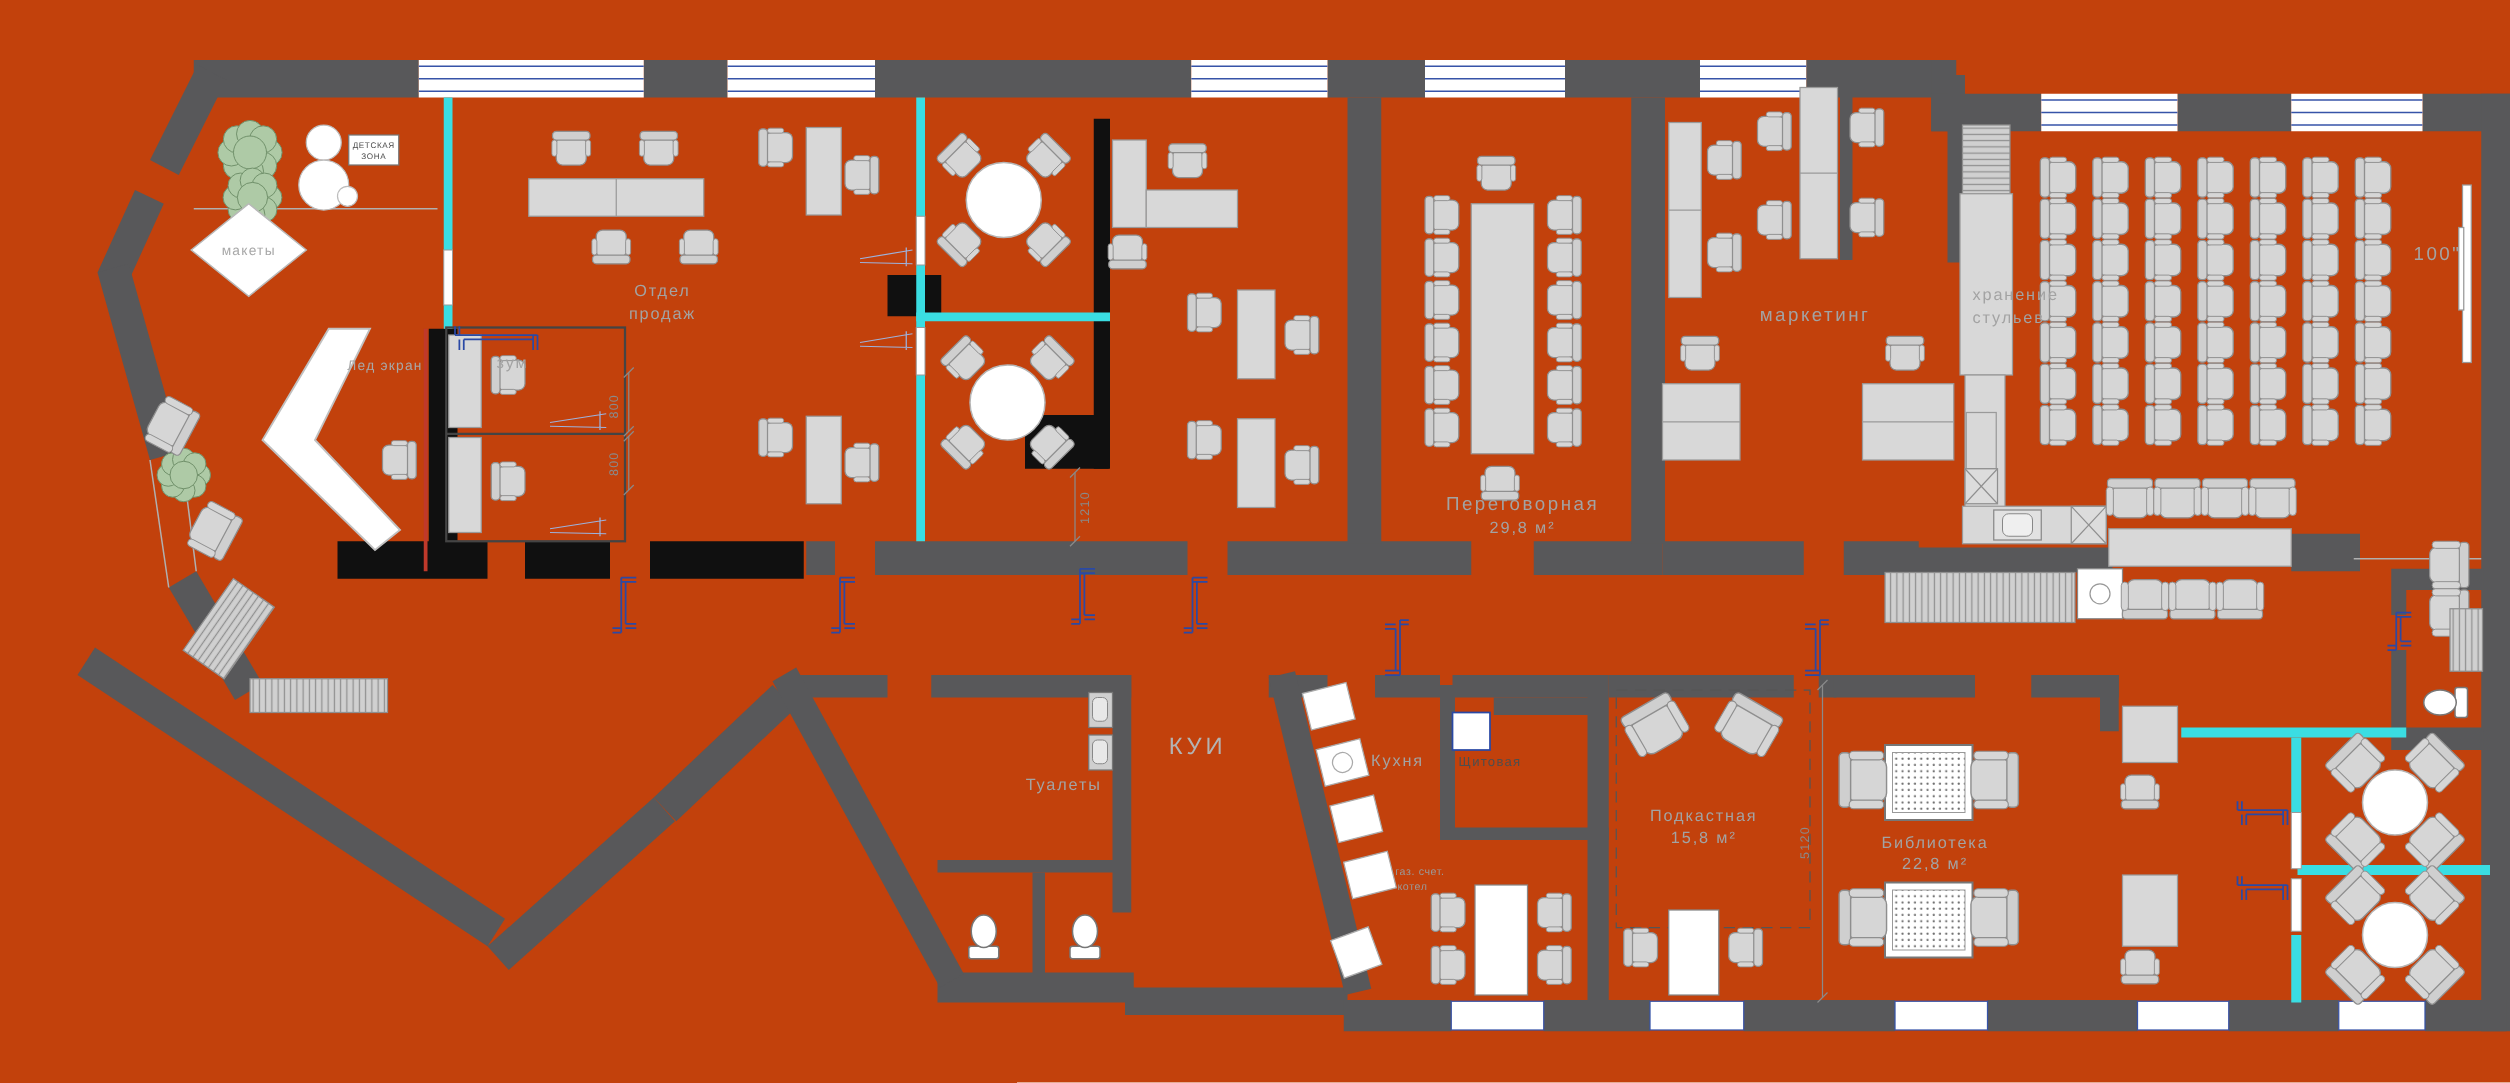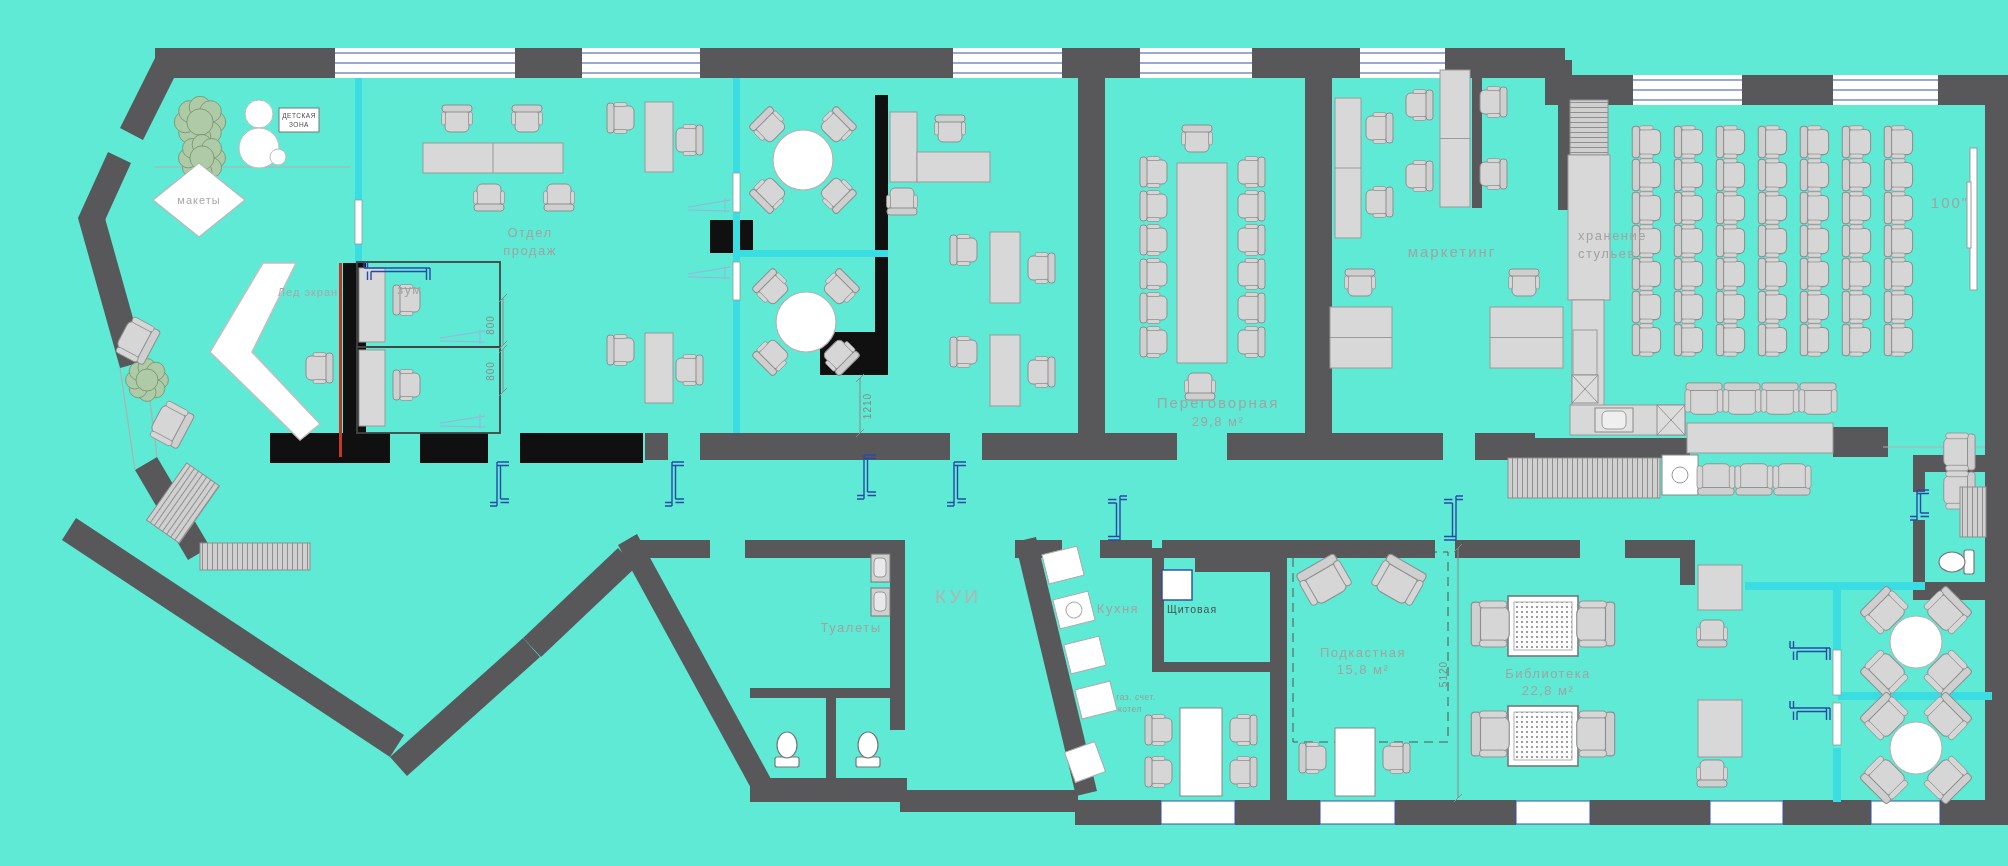--- a/index.html
+++ b/index.html
@@ -1,16 +1,16 @@
 <!DOCTYPE html>
 <html><head>
 <meta charset="utf-8">
 <style>
   html,body{margin:0;padding:0;background:#ffffff;}
-  #stage{position:relative;width:2008px;height:866px;background:#5eead4;overflow:hidden;}
+  #stage{position:relative;width:2008px;height:866px;background:#c2410c;overflow:hidden;}
   svg{display:block;}
   text{font-family:"Liberation Sans","DejaVu Sans",sans-serif;}
   .room-label{fill:#a3a3a3;font-size:15px;letter-spacing:2px;}
   .room-label-sm{fill:#a3a3a3;font-size:13px;letter-spacing:1.5px;}
   .room-label-xs{fill:#a8a8a8;font-size:11px;letter-spacing:1px;}
   .kui-label{fill:#b3b3b3;font-size:19px;letter-spacing:3px;}
   .dim-label{fill:#8a8a8a;font-size:10px;letter-spacing:1px;}
   .tiny-label{fill:#4a4a4a;font-size:6.5px;letter-spacing:0.5px;}
   .small-dark{fill:#4e4e4e;font-size:10.5px;letter-spacing:1px;}
   .gas-label{fill:#9a9a9a;font-size:8.5px;letter-spacing:0.5px;}

